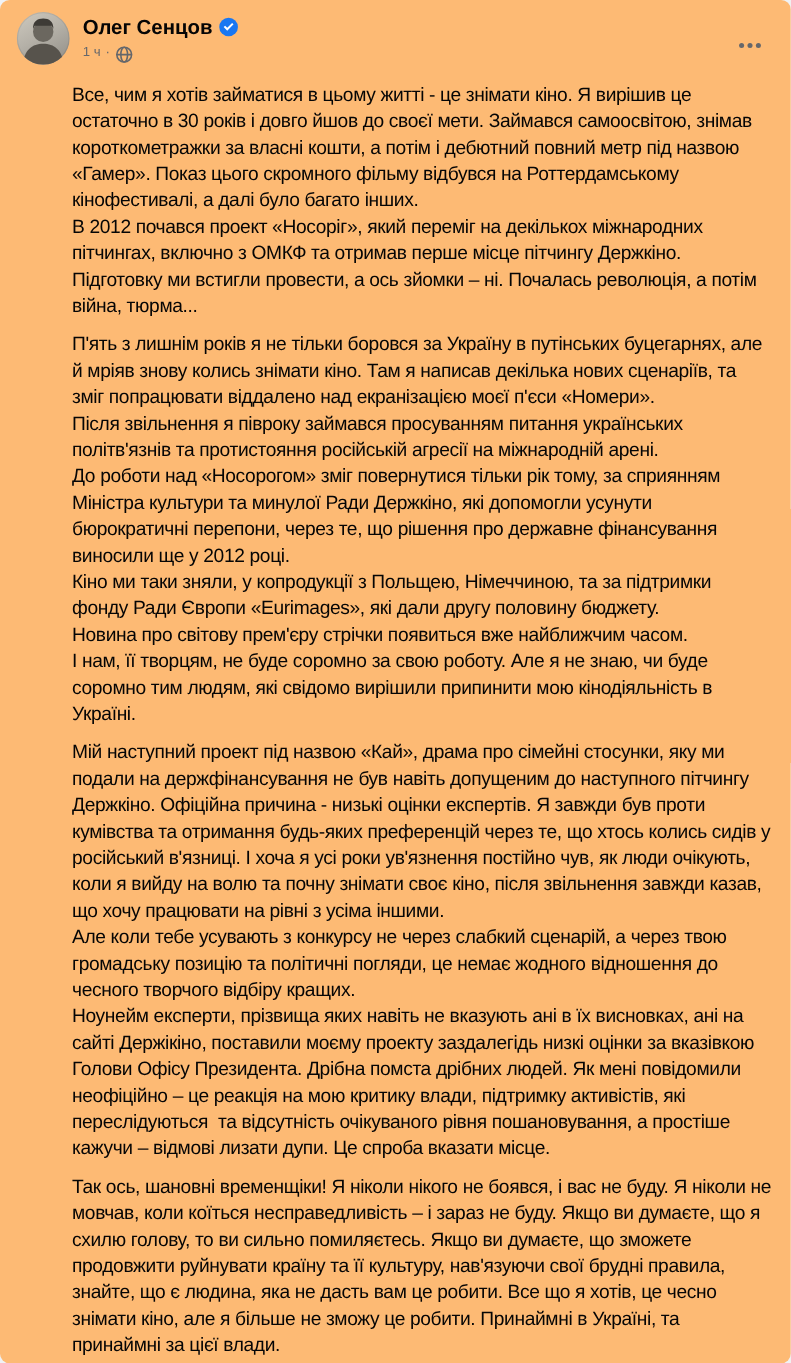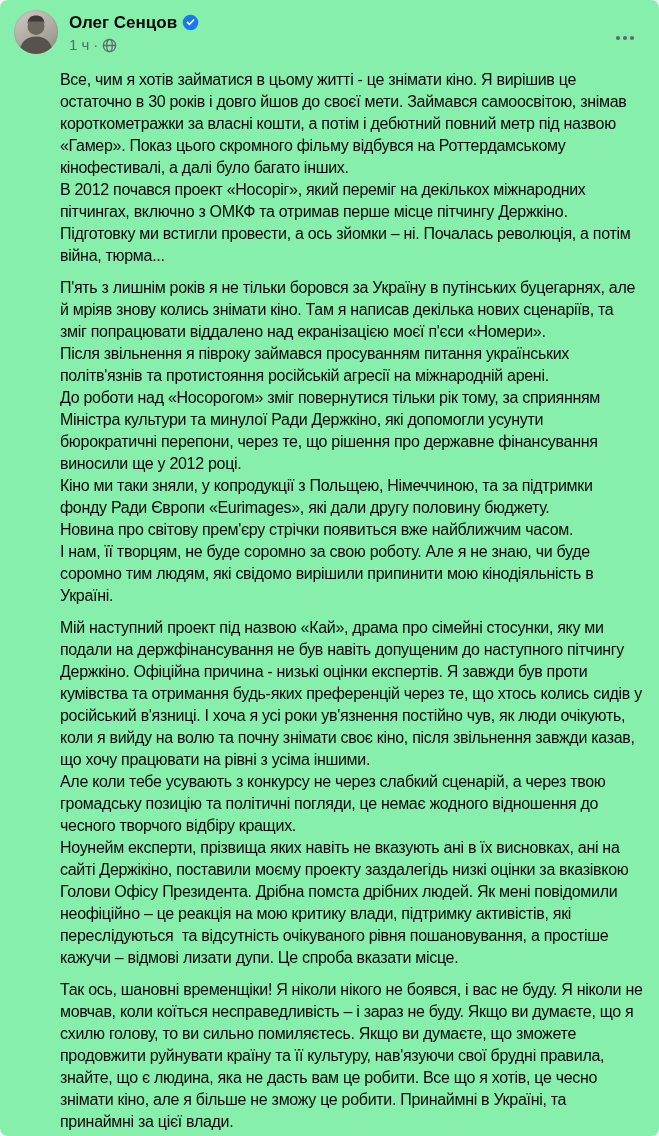--- a/index.html
+++ b/index.html
@@ -5,21 +5,21 @@
   * { margin: 0; padding: 0; box-sizing: border-box; }
   html, body {
     width: 659px;
     background: #f0f2f5;
     font-family: "Liberation Sans", "DejaVu Sans", sans-serif;
   }
   .card {
     position: relative;
     width: 659px;
     height: 1136px;
-    background: #86efac;
+    background: #fdba74;
     border-radius: 8px;
     overflow: hidden;
   }
   .header {
     display: flex;
     align-items: flex-start;
     padding: 10px 16px 0 14px;
   }
   .avatar {
     width: 44px;
@@ -50,21 +50,21 @@
     line-height: 21px;
     cursor: pointer;
   }
   .verified-badge { display: inline-flex; width: 17px; height: 17px; }
   .meta-row {
     display: flex;
     align-items: center;
     gap: 4px;
     margin-top: 2px;
     color: #65676b;
-    font-size: 15px;
+    font-size: 11px;
     line-height: 19px;
   }
   .timestamp { cursor: pointer; }
   .meta-sep { font-weight: 400; }
   .globe { display: inline-flex; width: 15px; height: 15px; margin-top: 1px; }
   .more-btn {
     margin-left: auto;
     margin-top: 14px;
     width: 36px;
     height: 28px;

